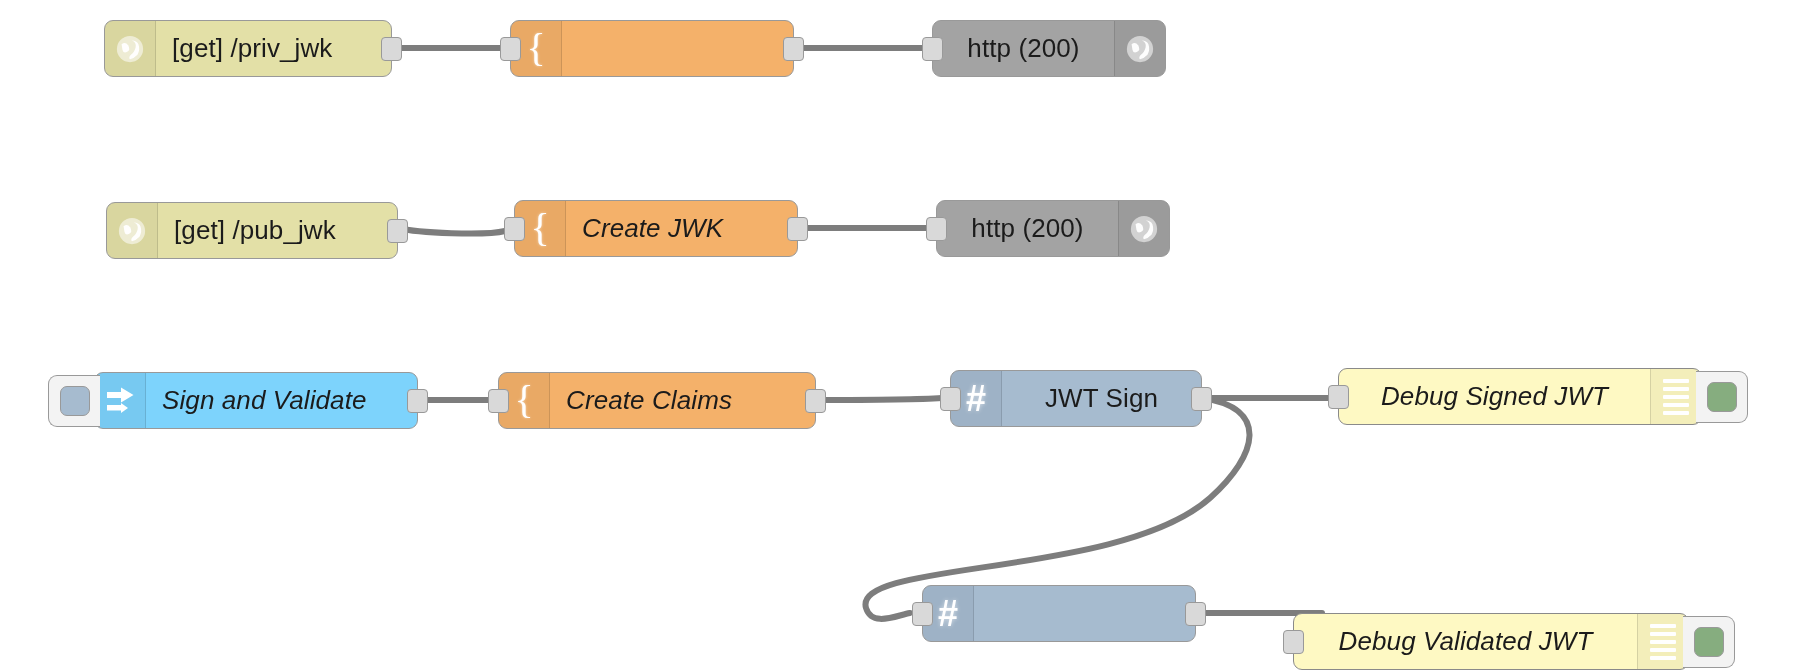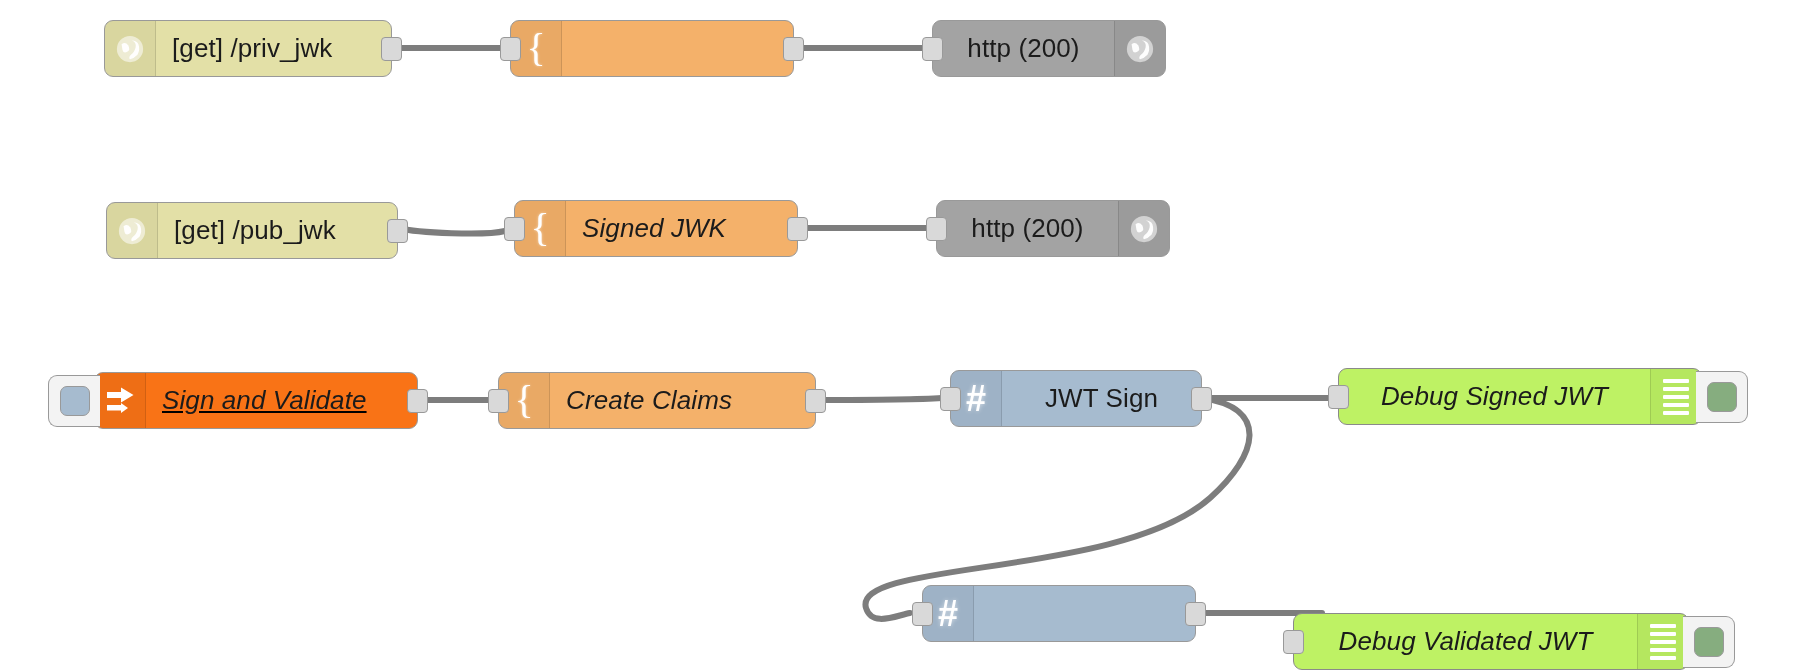--- a/index.html
+++ b/index.html
@@ -70,23 +70,23 @@
     white-space: nowrap;
     letter-spacing: 0.1px;
   }
   .label.italic { font-style: italic; }
   .label.center { justify-content: center; }
 
   
   .n-http-in   { background: #e3e0a7; }
   .n-http-resp { background: #a3a3a3; }
   .n-function  { background: #f4b16a; }
-  .n-inject    { background: #f97316; text-decoration: underline; }
+  .n-inject    { background: #7dd3fc; }
   .n-jwt       { background: #a6bbcf; }
-  .n-debug     { background: #bef264; }
+  .n-debug     { background: #fef9c3; }
 
   
   .port {
     position: absolute;
     width: 19px;
     height: 22px;
     background: #d9d9d9;
     border: 1.5px solid #999999;
     border-radius: 4px;
     top: 50%;
@@ -262,21 +262,21 @@
       <div class="label">[get] /pub_jwk</div>
     </div>
     <div class="port out"></div>
   </div>
 
   <div class="node n-function" style="left:514px; top:200px; width:284px;">
     <div class="node-inner">
       <div class="icon-box">
         <span class="glyph-brace">{</span>
       </div>
-      <div class="label italic">Signed JWK</div>
+      <div class="label italic">Create JWK</div>
     </div>
     <div class="port in"></div>
     <div class="port out"></div>
   </div>
 
   <div class="node n-http-resp" style="left:936px; top:200px; width:234px;">
     <div class="node-inner">
       <div class="label center">http (200)</div>
       <div class="icon-box right">
         <span class="glyph-globe">

